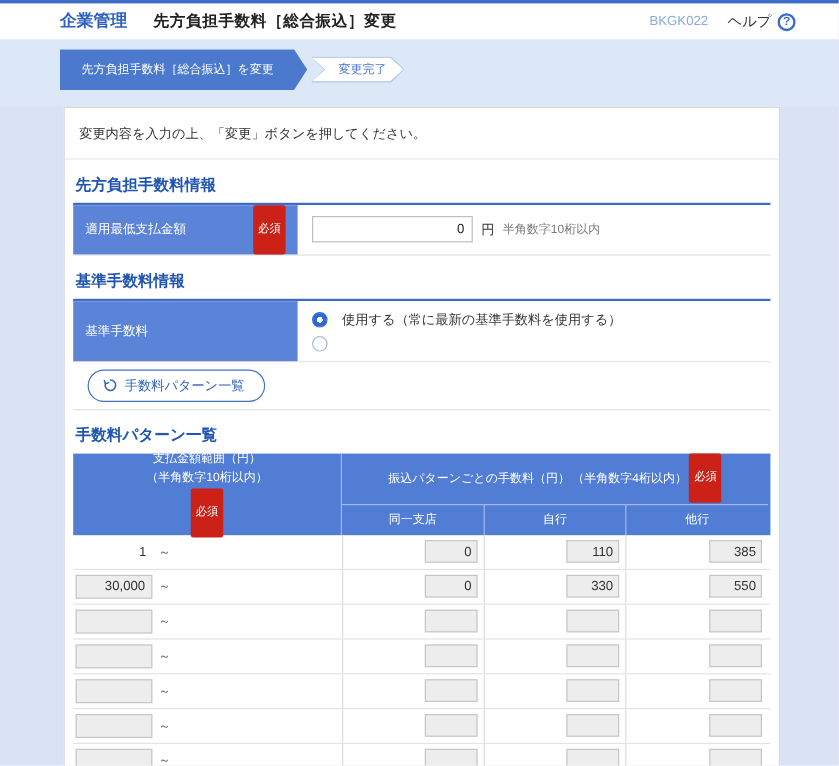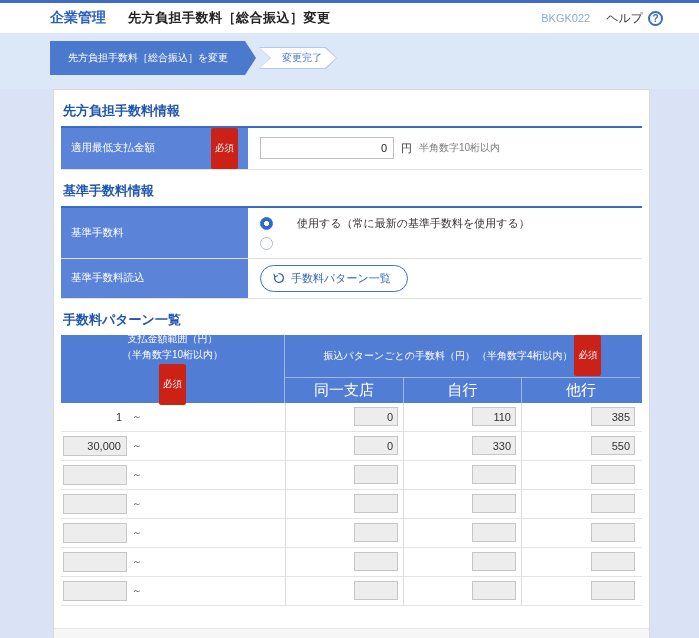--- a/index.html
+++ b/index.html
@@ -48,36 +48,36 @@
   .lbl-cell { width:187px; background:#5b84d8; color:#fff; font-size:10.5px;
     display:flex; align-items:center; justify-content:space-between; padding:0 10px; flex-shrink:0; }
   .badge { background:#cb2117; color:#fff; font-size:9.5px; padding:15px 4px; border-radius:2px; line-height:1.15; }
   .val-cell { flex:1; display:flex; align-items:center; padding:6px 12px; gap:7px; font-size:11px; color:#333; }
   .amount-input { width:134px; height:22px; border:1px solid #bfbfbf; text-align:right;
     font-size:11px; padding:0 6px; color:#222; background:#fff; font-family:inherit; }
   .unit { font-size:11px; color:#333; }
   .note { color:#7a7a7a; font-size:10px; }
   
   .radio-group { display:flex; flex-direction:column; gap:6px; padding:8px 12px; flex:1; }
-  .radio-option { display:flex; align-items:center; gap:24px; font-size:11px; color:#333; cursor:pointer; }
+  .radio-option { display:flex; align-items:center; gap:12px; font-size:11px; color:#333; cursor:pointer; }
   .rb { width:13px; height:13px; border-radius:50%; flex-shrink:0; }
   .rb-sel { background:radial-gradient(circle, #fff 0 2.4px, #2e6ace 2.5px); border:1px solid #2e6ace; }
   .rb-un  { background:#fff; border:1px solid #a9bcd8; }
   
   .load-btn { display:inline-flex; align-items:center; gap:6px; border:1px solid #4371c4; color:#2f62bd;
     background:#fff; border-radius:14px; font-size:11px; padding:5px 16px 5px 12px; cursor:pointer; font-family:inherit; }
   .load-icon { width:12px; height:12px; display:inline-flex; }
   
   .ptn-head { display:grid; grid-template-columns:224px 118px 118px 119px; grid-template-rows:42px 26px;
     background:#527dd4; color:#fff; }
   .th-range { grid-row:1/3; grid-column:1; display:flex; flex-direction:column; align-items:center;
     justify-content:center; gap:2px; font-size:10px; border-right:1px solid rgba(255,255,255,.45); }
   .th-group { grid-row:1; grid-column:2/5; display:flex; flex-direction:row; align-items:center;
     justify-content:center; gap:2px; font-size:10px; }
-  .th-sub { grid-row:2; display:flex; align-items:center; justify-content:center; font-size:15px;
+  .th-sub { grid-row:2; display:flex; align-items:center; justify-content:center; font-size:10px;
     border-top:1px solid rgba(255,255,255,.45); }
   .th-sub.bl { border-left:1px solid rgba(255,255,255,.45); }
   .ptn-row { display:grid; grid-template-columns:224px 118px 118px 119px; height:29px;
     border-bottom:1px solid #e3e3e3; }
   .td-range { display:flex; align-items:center; height:100%; padding-left:2px; }
   .range-input { width:64px; height:20px; background:#ededed; border:1px solid #c6c6c6;
     text-align:right; font-size:11px; padding:0 5px; color:#333; font-family:inherit; }
   .range-static { display:inline-block; width:64px; text-align:right; font-size:11px;
     padding-right:5px; color:#333; line-height:20px; }
   .tilde { font-size:10px; color:#555; margin-left:5px; }
@@ -105,20 +105,21 @@
 
 <div class="steps">
   <div class="step step-current">先方負担手数料［総合振込］を変更</div>
   <div class="step-next-wrap">
     <div class="step-next-border"></div>
     <div class="step-next-inner">変更完了</div>
   </div>
 </div>
 
 <main class="card">
+  <p class="instruction">変更内容を入力の上、「変更」ボタンを押してください。</p>
 
   <section class="section">
     <h2 class="sec-title">先方負担手数料情報</h2>
     <div class="info-table">
       <div class="info-row">
         <div class="lbl-cell">
           <span>適用最低支払金額</span>
           <span class="badge">必須</span>
         </div>
         <div class="val-cell">
@@ -141,23 +142,20 @@
           <label class="radio-option">
             <span class="rb rb-sel"></span>
             <span>使用する（常に最新の基準手数料を使用する）</span>
           </label>
           <label class="radio-option">
             <span class="rb rb-un"></span>
           </label>
         </div>
       </div>
       <div class="info-row">
-        <div class="lbl-cell">
-          <span>基準手数料読込</span>
-        </div>
         <div class="val-cell">
           <button class="load-btn">
             <span class="load-icon">
               <svg viewBox="0 0 12 12" width="12" height="12">
                 <path d="M6 1.6a4.4 4.4 0 1 1-4.2 3.1" fill="none" stroke="#2f62bd" stroke-width="1.3" stroke-linecap="round"></path>
                 <path d="M0.9 2.1l1 2.7 2.7-1" fill="none" stroke="#2f62bd" stroke-width="1.2" stroke-linecap="round" stroke-linejoin="round"></path>
               </svg>
             </span>
             <span>手数料パターン一覧</span>
           </button>

